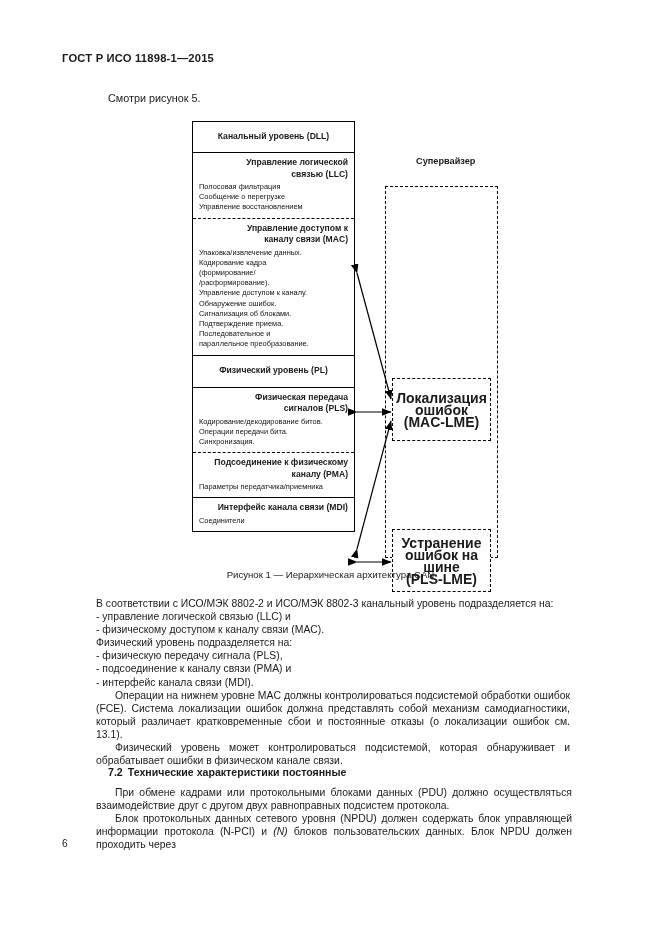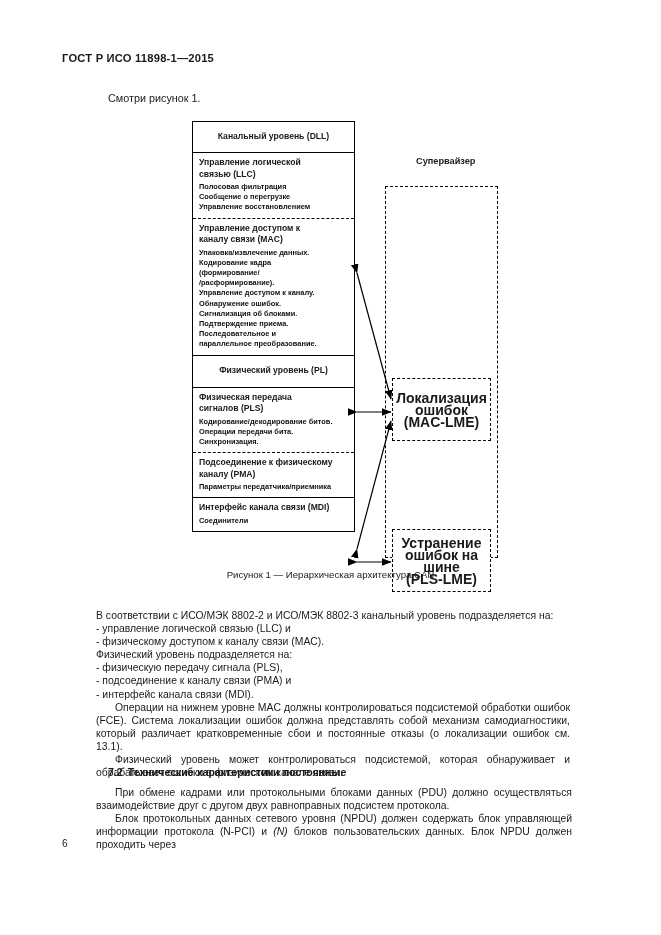--- a/index.html
+++ b/index.html
@@ -65,31 +65,31 @@
     box-sizing: border-box;
     padding: 4px 6px 5px 6px;
     background: #fff;
   }
   .layer + .layer { border-top: 1.2px solid #000; }
   .layer.dashed-top { border-top: 1.3px dashed #000; }
 
   .layer .hd {
     font-size: 8.6px;
     font-weight: bold;
-    text-align: left;
+    text-align: right;
     line-height: 11.5px;
   }
   .layer .bullets {
     font-size: 7.4px;
     line-height: 10.2px;
     text-align: left;
     margin-top: 2px;
     color: #111;
   }
-  .layer .bullets div { white-space: nowrap; font-weight: bold; }
+  .layer .bullets div { white-space: nowrap; }
 
   .layer.dll { height: 30px; display: flex; align-items: center; justify-content: center; }
   .layer.pl  { height: 32px; display: flex; align-items: center; justify-content: center; }
 
   
   .supervisor-label {
     position: absolute;
     left: 416px;
     top: 38px;
     font-size: 9.2px;
@@ -136,21 +136,20 @@
   }
 
   
   .body-text {
     position: absolute;
     left: 96px;
     top: 597px;
     width: 474px;
     font-size: 10.4px;
     line-height: 13.1px;
-    margin-top: 12px;
   }
   .body-text p { margin: 0; }
   .body-text p.just { text-align: justify; text-align-last: left; text-indent: 19px; }
   .body-text .lines div { white-space: nowrap; }
 
   .section-head {
     position: absolute;
     left: 108px;
     top: 766px;
     font-size: 10.6px;
@@ -176,21 +175,21 @@
     font-size: 10.2px;
   }
 </style>
 </head>
 <body>
 
 <div class="page">
 
   <div class="doc-header">ГОСТ Р ИСО 11898-1—2015</div>
 
-  <div class="intro-line">Смотри рисунок 1.</div>
+  <div class="intro-line">Смотри рисунок 5.</div>
 
   <div class="figure">
 
     <div class="stack">
 
       <div class="layer dll">
         <div class="hd">Канальный уровень (DLL)</div>
       </div>
 
       <div class="layer">

